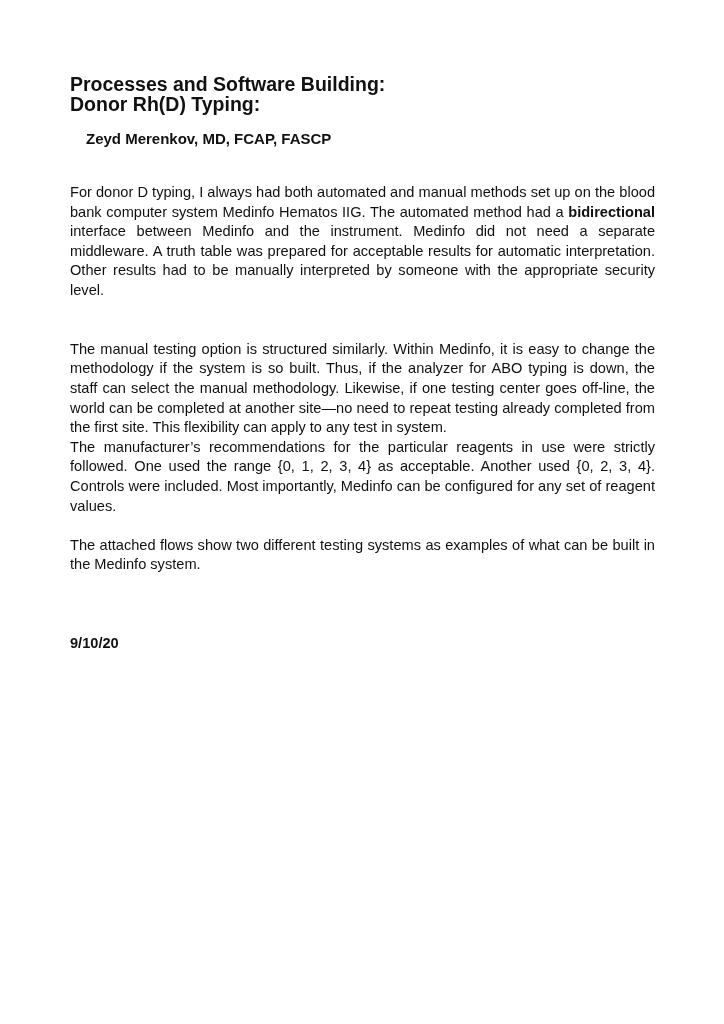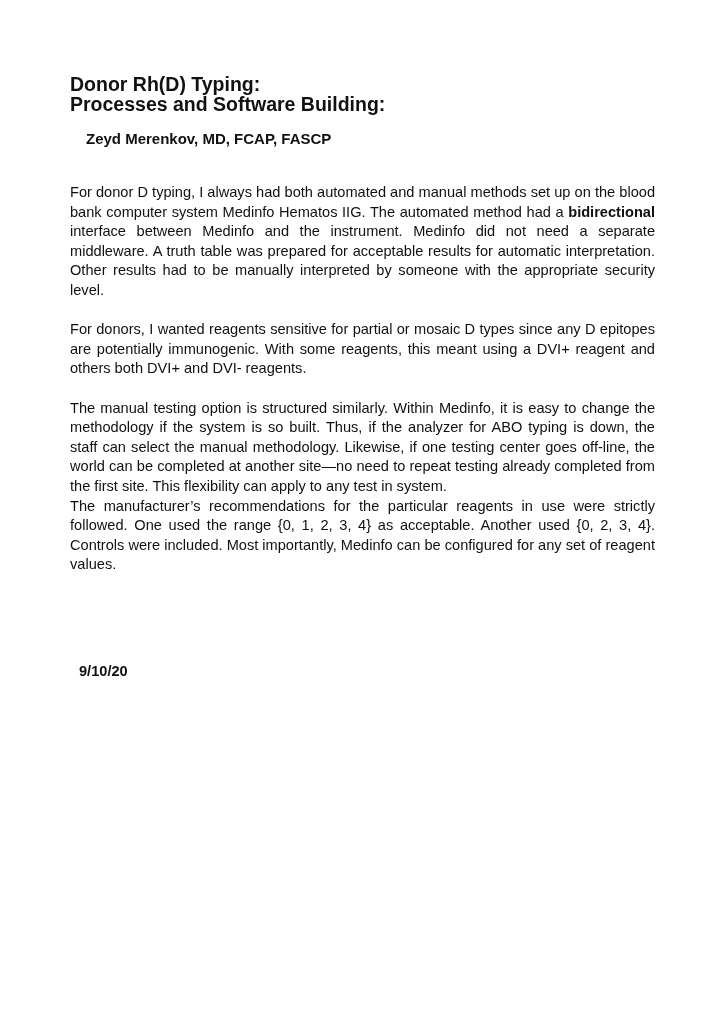--- a/index.html
+++ b/index.html
@@ -13,46 +13,46 @@
     }
     .author, .affil {
       font-size: 15px; font-weight: bold; line-height: 17px; margin: 16px;
     }
     .body-text {
       font-size: 14.6px; line-height: 19.6px; text-align: justify; margin: 0;
     }
     .gap-head { height: 20px; }
     .gap { height: 19.6px; }
     .date {
-      font-size: 14.6px; font-weight: bold; line-height: 19.6px; margin: 9px;
+      font-size: 14.6px; font-weight: bold; line-height: 19.6px; margin: 0;
     }
     b { font-weight: bold; }
   </style>
 </head>
 <body>
 
 <div class="page">
+  <h1 class="title">Processes and Software Building:</h1>
   <h1 class="title">Donor Rh(D) Typing:</h1>
-  <h1 class="title">Processes and Software Building:</h1>
   <p class="author">Zeyd Merenkov, MD, FCAP, FASCP</p>
 
   <div class="gap-head"></div>
 
   <p class="body-text"><span>For donor D typing, I always had both automated and manual methods set up on the blood bank computer system Medinfo Hematos IIG.  The automated method had a </span><b>bidirectional</b><span> interface between Medinfo and the instrument.   Medinfo did not need a separate middleware.  A truth table was prepared for acceptable results for automatic interpretation. Other results had to be manually interpreted by someone with the appropriate security level.</span></p>
 
   <div class="gap"></div>
 
-  <p class="body-text">For donors, I wanted reagents sensitive for partial or mosaic D types since any D epitopes are potentially immunogenic.  With some reagents, this meant using a DVI+ reagent and others both DVI+ and DVI- reagents.</p>
 
   <div class="gap"></div>
 
   <p class="body-text">The manual testing option is structured similarly.  Within Medinfo, it is easy to change the methodology if the system is so built.  Thus, if the analyzer for ABO typing is down, the staff can select the manual methodology.  Likewise, if one testing center goes off-line, the world can be completed at another site—no need to repeat testing already completed from the first site.  This flexibility can apply to any test in system.</p>
   <p class="body-text">The manufacturer’s recommendations for the particular reagents in use were strictly followed.  One used the range {0, 1, 2, 3, 4} as acceptable.  Another used {0, 2, 3, 4}. Controls were included.  Most importantly, Medinfo can be configured for any set of reagent values.</p>
 
   <div class="gap"></div>
 
+  <p class="body-text">The attached flows show two different testing systems as examples of what can be built in the Medinfo system.</p>
 
   <div class="gap"></div>
   <div class="gap"></div>
   <div class="gap"></div>
 
   <p class="date">9/10/20</p>
 </div>
 
 </body></html>

